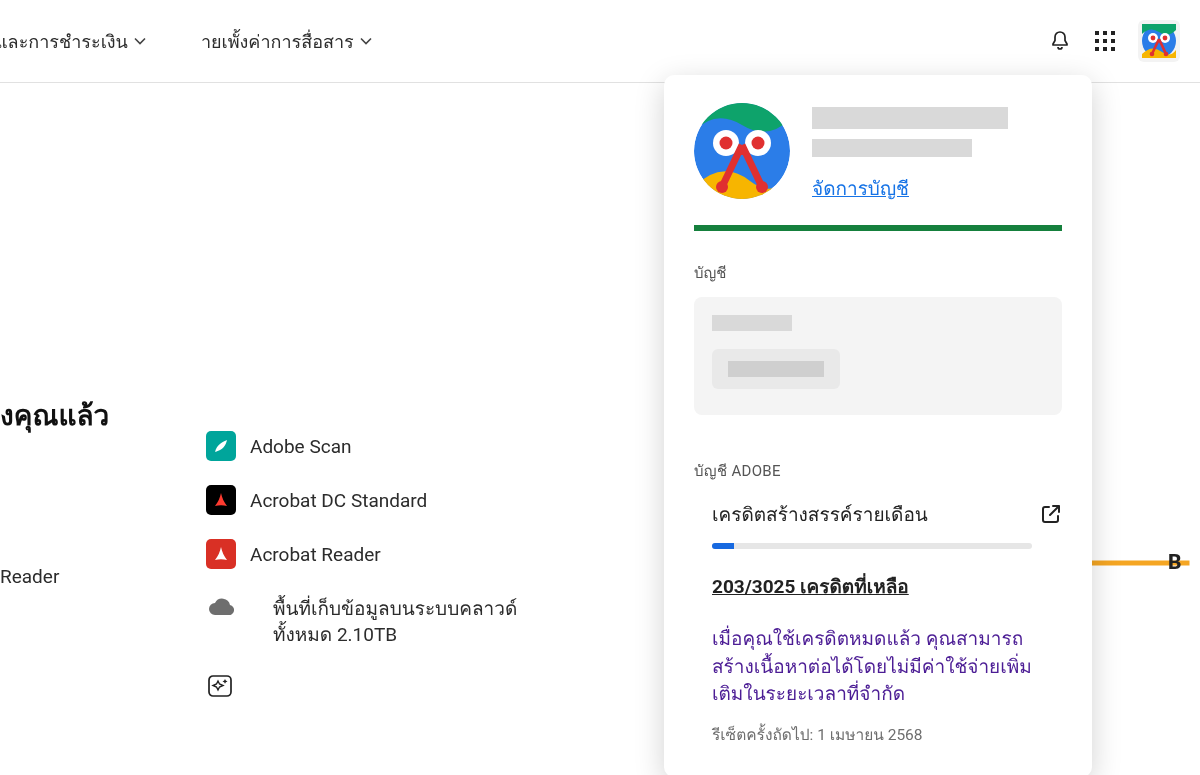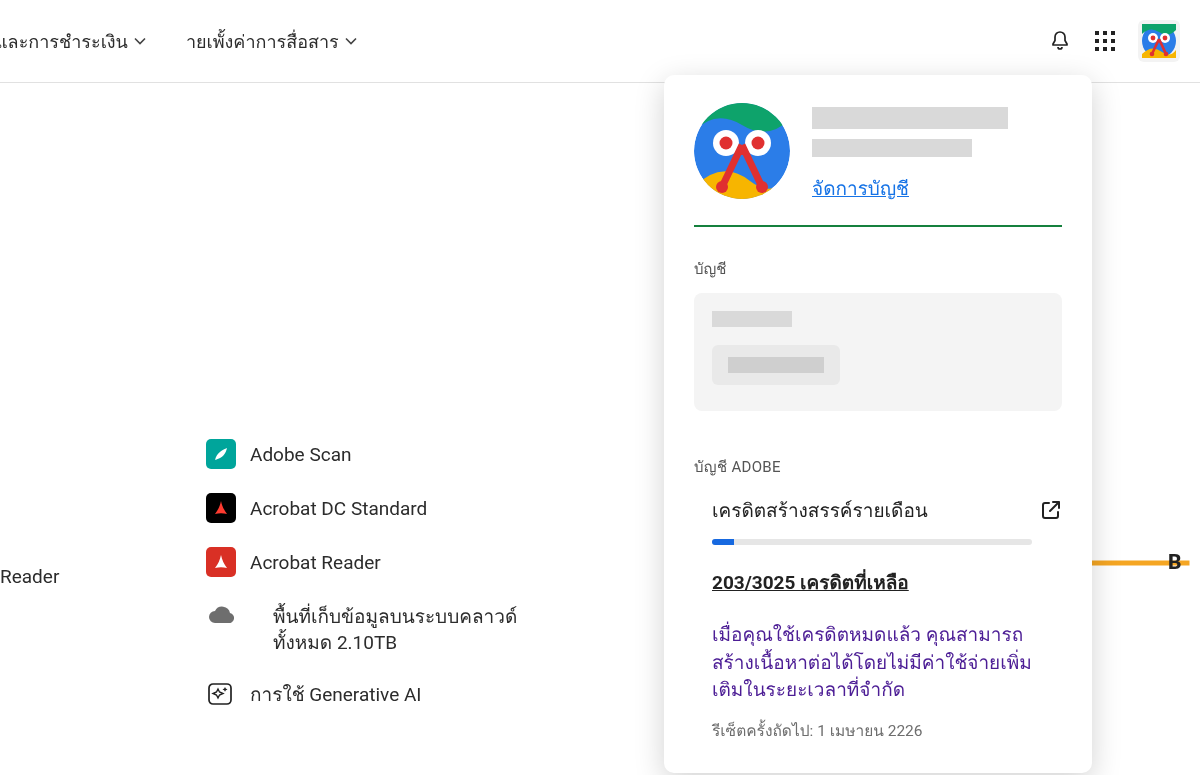--- a/index.html
+++ b/index.html
@@ -1,41 +1,41 @@
 <!DOCTYPE html>
 <html><head>
 <meta charset="utf-8">
 <style>
   * { box-sizing: border-box; margin: 0; padding: 0; }
   body { font-family: -apple-system, BlinkMacSystemFont, "Segoe UI", Roboto, Arial, sans-serif; background: #fff; color: #222; width: 1200px; height: 775px; overflow: hidden; position: relative; }
 
   .topbar { height: 83px; border-bottom: 1px solid #e1e1e1; display: flex; align-items: center; padding: 0 20px 0 0; position: relative; }
-  .topnav { display: flex; gap: 40px; align-items: flex-start; font-size: 18px; color: #2c2c2c; }
+  .topnav { display: flex; gap: 55px; align-items: flex-start; font-size: 18px; color: #2c2c2c; }
   .topnav-item { display: flex; align-items: center; gap: 6px; cursor: pointer; }
   .chev { width: 12px; height: 12px; display: inline-flex; }
   .topright { margin-left: auto; display: flex; align-items: center; gap: 22px; }
   .icon { display: inline-flex; align-items: center; justify-content: center; }
 
   .avatar-btn { width: 42px; height: 42px; border-radius: 6px; background: #f3f3f3; display: flex; align-items: center; justify-content: center; cursor: pointer; }
 
   .content { position: relative; padding-top: 60px; }
   .section-title { font-size: 28px; font-weight: 700; color: #111; position: absolute; top: 310px; left: 0; }
 
-  .app-list { position: absolute; left: 206px; top: 356px; display: flex; flex-direction: column; gap: 24px; }
+  .app-list { position: absolute; left: 206px; top: 348px; display: flex; flex-direction: column; gap: 24px; }
   .app-list.col1 { left: 0px; top: 478px; }
   .app-row { display: flex; align-items: flex-start; gap: 14px; font-size: 19px; color: #2c2c2c; }
   .app-icon { width: 30px; height: 30px; border-radius: 5px; display: flex; align-items: center; justify-content: center; flex-shrink: 0; }
   .app-icon.red { background: #d93025; }
   .app-icon.black { background: #000; }
   .app-icon.teal { background: #00a59b; }
   .app-text { padding-top: 3px; line-height: 1.35; }
 
   
   .popover { position: absolute; top: 75px; left: 664px; width: 428px; background: #fff; border-radius: 10px; box-shadow: 0 8px 30px rgba(0,0,0,0.18); padding: 28px 30px 30px 30px; z-index: 10; }
-  .pop-header { display: flex; gap: 22px; align-items: flex-start; padding-bottom: 22px; border-bottom: 2px solid #15803d; }
+  .pop-header { display: flex; gap: 22px; align-items: flex-start; padding-bottom: 22px; border-bottom: 6px solid #15803d; }
   .big-avatar { width: 96px; height: 96px; border-radius: 50%; flex-shrink: 0; overflow: hidden; }
   .profile-info { flex: 1; padding-top: 4px; }
   .redact { background: #d9d9d9; height: 22px; margin-bottom: 10px; }
   .redact.r1 { width: 196px; }
   .redact.r2 { width: 160px; height: 18px; }
   .manage-link { color: #1673e6; text-decoration: underline; font-size: 19px; display: inline-block; margin-top: 6px; }
 
   .pop-section-label { font-size: 15px; color: #555; margin-top: 30px; margin-bottom: 12px; }
   .account-card { background: #f4f4f4; border-radius: 8px; padding: 18px 18px 22px 18px; }
   .acc-redact { background: #d9d9d9; }
@@ -111,20 +111,21 @@
           <circle cx="23" cy="14" r="2.4" fill="#e03030"></circle>
         <path d="M17 15 L10 30 M17 15 L24 30" stroke="#e03030" stroke-width="2.6" fill="none"></path>
         <circle cx="10" cy="30" r="2.3" fill="#e03030"></circle>
           <circle cx="24" cy="30" r="2.3" fill="#e03030"></circle>
       </svg>
     </div>
   </div>
 </div>
 
 <div class="content">
+  <h2 class="section-title">งคุณแล้ว</h2>
 
   <div class="app-list col1">
     <div class="app-row">
       <span class="app-text">Reader</span>
     </div>
   </div>
 
   <div class="app-list">
     <div class="app-row">
       <div class="app-icon teal">
@@ -159,21 +160,20 @@
       <span class="app-text" style="max-width:300px;margin-left:23px;">พื้นที่เก็บข้อมูลบนระบบคลาวด์ทั้งหมด 2.10TB</span>
     </div>
     <div class="app-row">
       <div class="app-icon" style="background:transparent;">
         <svg width="28" height="26" viewBox="0 0 28 26">
             <rect x="2" y="3" width="22" height="20" rx="4" fill="none" stroke="#222" stroke-width="1.7"></rect>
             <path d="M11 8l1.5 3L16 12.5 12.5 14 11 17l-1.5-3L6 12.5 9.5 11z" fill="none" stroke="#222" stroke-width="1.4"></path>
             <path d="M18 6l.8 1.6L20.5 8.4 18.8 9.2 18 10.8l-.8-1.6L15.5 8.4l1.7-.8z" fill="#222"></path>
           </svg>
       </div>
-      <span class="app-text">การใช้ Generative AI</span>
     </div>
   </div>
 </div>
 
 <div class="popover">
   <div class="pop-header">
     <div class="big-avatar">
       <svg width="96" height="96" viewBox="0 0 96 96">
         <circle cx="48" cy="48" r="48" fill="#2b7de8"></circle>
         <path d="M0 28 Q22 6 48 22 Q74 38 96 16 L96 0 L0 0 Z" fill="#0ea36b"></path>
@@ -210,21 +210,21 @@
         <svg width="22" height="22" viewBox="0 0 22 22">
             <path d="M9 4H5a2 2 0 0 0-2 2v11a2 2 0 0 0 2 2h11a2 2 0 0 0 2-2v-4M13 3h6v6M19 3L10 12" fill="none" stroke="#222" stroke-width="2" stroke-linecap="round" stroke-linejoin="round"></path>
           </svg>
       </span>
     </div>
     <div class="progress">
       <div class="progress-fill"></div>
     </div>
     <div class="credit-count">203/3025 เครดิตที่เหลือ</div>
     <div class="credit-desc">เมื่อคุณใช้เครดิตหมดแล้ว คุณสามารถสร้างเนื้อหาต่อได้โดยไม่มีค่าใช้จ่ายเพิ่มเติมในระยะเวลาที่จํากัด</div>
-    <div class="credit-reset">รีเซ็ตครั้งถัดไป: 1 เมษายน 2226</div>
+    <div class="credit-reset">รีเซ็ตครั้งถัดไป: 1 เมษายน 2568</div>
   </div>
 </div>
 
 <svg class="anno" style="left:680px; top:568px;" width="30" height="180">
   <path d="M12 175 L12 10 L22 10" fill="none" stroke="#f5a623" stroke-width="5" stroke-linecap="square"></path>
 </svg>
 <div class="anno-label" style="left:676px; top:748px;">A</div>
 
 <svg class="anno" style="left:772px; top:555px;" width="420" height="20">
   <path d="M0 16 L0 8 L415 8" fill="none" stroke="#f5a623" stroke-width="5" stroke-linecap="square"></path>

